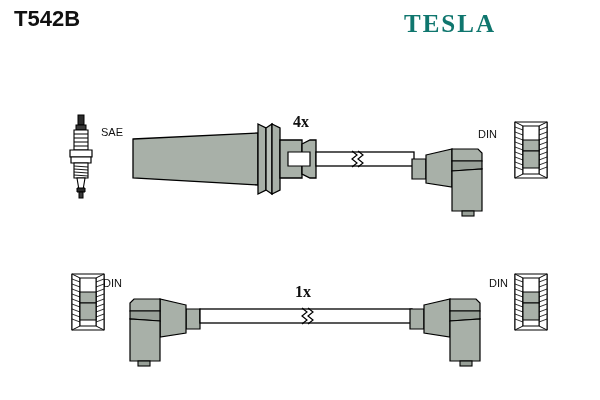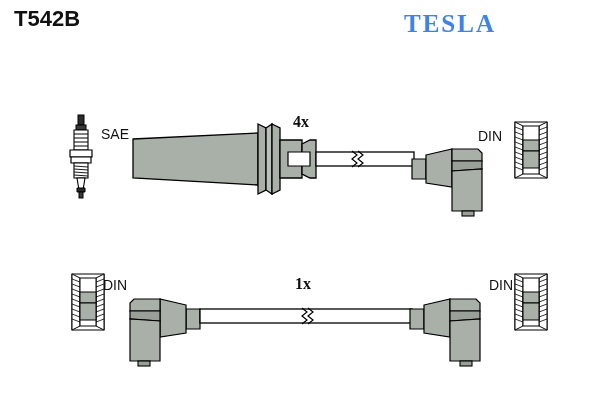--- a/index.html
+++ b/index.html
@@ -39,45 +39,45 @@
     font-weight: bold;
     color: #1a1a1a;
     letter-spacing: 0.3px;
   }
   .brand-logo {
     position: absolute;
     left: 404px;
     top: 10px;
     font-size: 25px;
     font-weight: bold;
-    color: #3b82f6;
+    color: #0f766e;
     letter-spacing: 2px;
     font-family: "Liberation Serif", serif;
   }
   .lbl {
     position: absolute;
     color: #111111;
-    font-size: 14px;
+    font-size: 11px;
     font-weight: normal;
     white-space: nowrap;
   }
   .lbl-qty {
     position: absolute;
     color: #111111;
     font-size: 16px;
     font-weight: bold;
     white-space: nowrap;
     font-family: Liberation Serif, serif;
   }
   .lbl-sae  { left: 101px; top: 126px; }
   .lbl-din1 { left: 478px; top: 128px; }
   .lbl-din2 { left: 103px; top: 277px; }
   .lbl-din3 { left: 489px; top: 277px; }
   .qty-4x   { left: 293px; top: 113px; }
-  .qty-1x   { left: 295px; top: 275px; }
+  .qty-1x   { left: 295px; top: 283px; }
 </style>
 </head>
 <body>
 
 <div id="page">
 
   <div class="part-title">T542B</div>
 
 
   <div class="brand-logo">TESLA</div>

